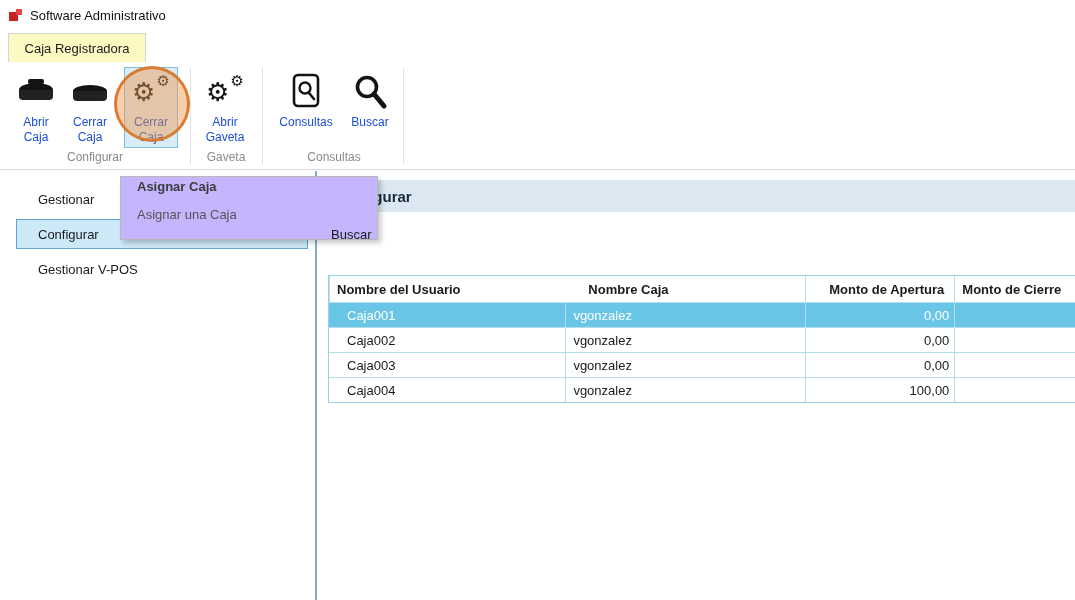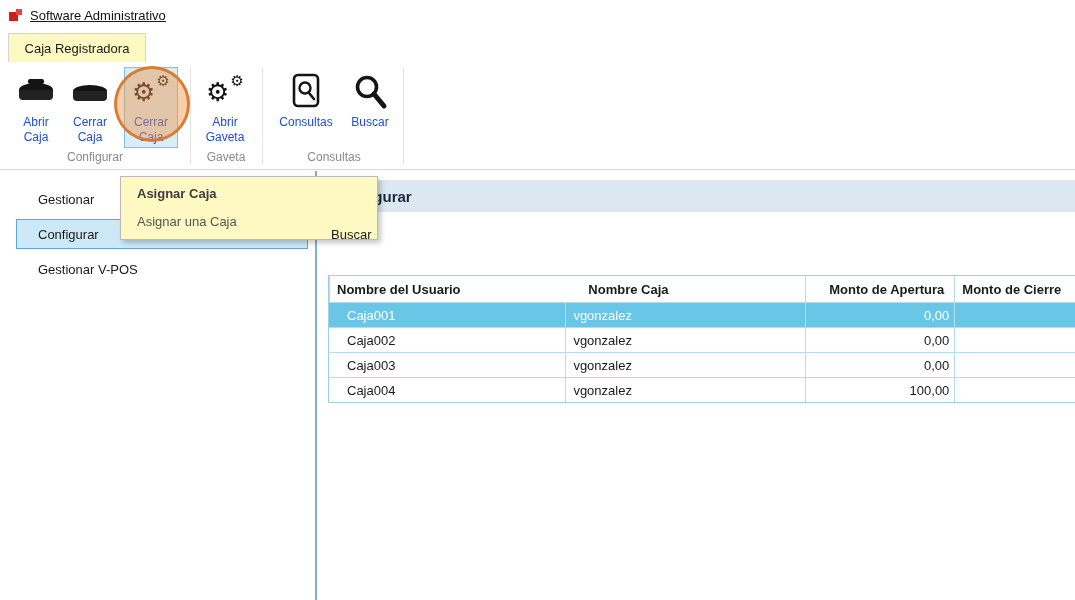--- a/index.html
+++ b/index.html
@@ -4,21 +4,21 @@
 <style>
   * { box-sizing: border-box; margin: 0; padding: 0; }
   html,body { background:#f3f3f3; }
   body { font-family: "Liberation Sans", sans-serif; }
   .app {
     position: relative; width: 1075px; height: 600px;
     background: #ffffff; overflow: hidden;
     font-size: 13px; color: #1a1a1a;
   }
   
-  .titlebar { position:absolute; top:0; left:0; width:1075px; height:30px; background:#fff; display:flex; align-items:center; padding-left:8px;text-decoration:underline; }
+  .titlebar { position:absolute; top:0; left:0; width:1075px; height:30px; background:#fff; display:flex; align-items:center; padding-left:8px; }
   .titlebar .title { margin-left:7px; font-size:13px; color:#111; }
   
   .tab {
     position:absolute; top:33px; left:8px; width:138px; height:30px;
     background:#fef9c3; border:1px solid #d4d4d4; border-bottom:none;
     display:flex; align-items:center; justify-content:center; font-size:13px; cursor:default;
   }
   
   .ribbon { position:absolute; top:62px; left:0; width:1075px; height:108px; background:#fff; border-bottom:1px solid #d9d9d9; }
   .rbtn {
@@ -47,22 +47,22 @@
   
   .main-header {
     position:absolute; left:325px; top:180px; width:750px; height:32px;
     background:#dce8f1; display:flex; align-items:center; padding-left:10px;
     font-weight:bold; font-size:15px; color:#16293c;
   }
   .buscar-label { position:absolute; left:331px; top:227px; z-index:60; font-size:13px; color:#1a1a1a; background:transparent; border:none; }
   
   .tooltip {
     position:absolute; left:120px; top:176px; width:258px; height:64px;
-    background:#fef9c3; border:1px solid #b9b9b9; z-index:50;
-    box-shadow:3px 3px 5px rgba(0,0,0,0.22); padding:9px 16px;
+    background:#c4b5fd; border:1px solid #b9b9b9; z-index:50;
+    box-shadow:3px 3px 5px rgba(0,0,0,0.22); padding:2px 16px;
   }
   .tt-title { font-weight:bold; font-size:13px; color:#3c3c3c; }
   .tt-desc { margin-top:13px; font-size:13px; color:#555; }
   
   .table { position:absolute; left:328px; top:275px; width:760px; border:1px solid #9cd0e4; background:#fff; }
   .trow { display:flex; height:25px; border-top:1px solid #b3ddeb; background:#fff; }
   .trow.header { height:26px; border-top:none; font-weight:bold; }
   .trow.selected { background:#69c6e6; color:#ffffff; }
   .tcell { height:100%; display:flex; align-items:center; overflow:hidden; white-space:nowrap; }
   .c1 { width:237px; padding-left:18px; }

